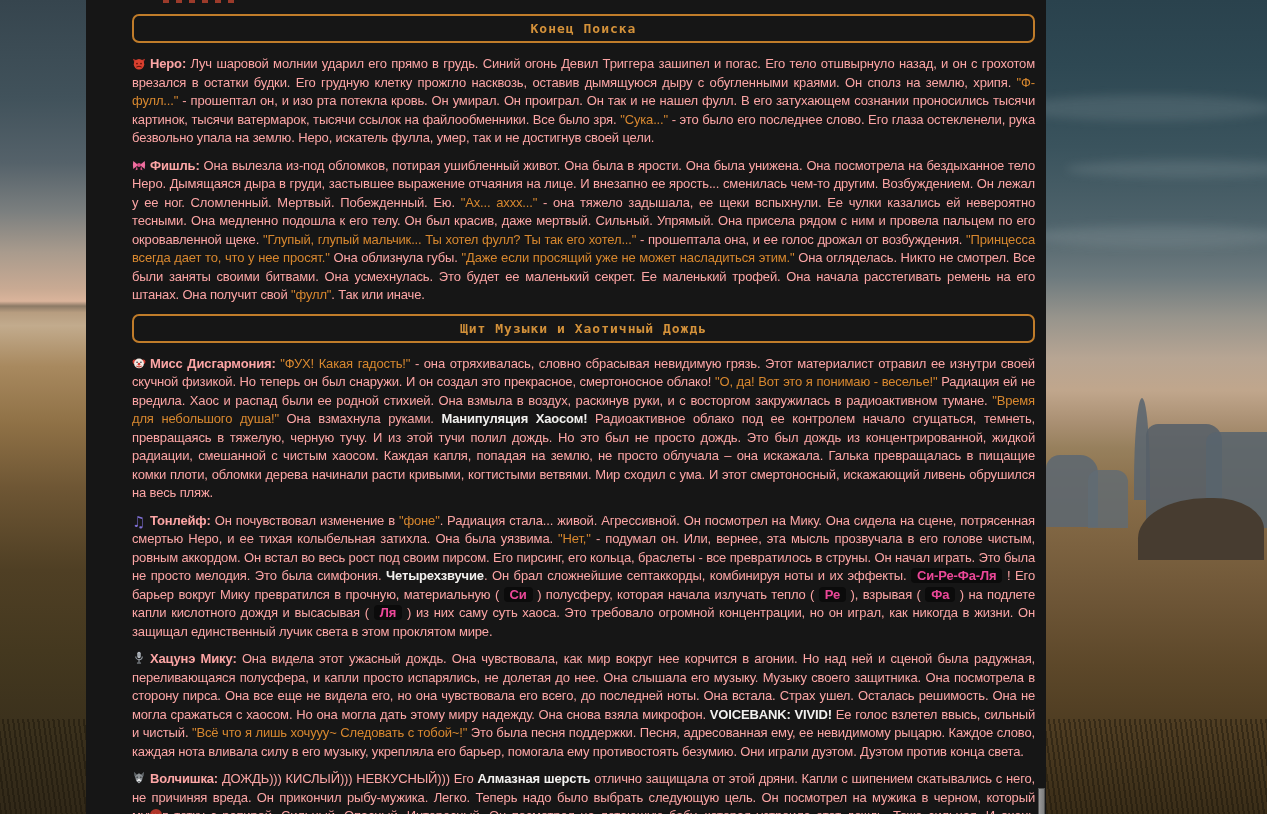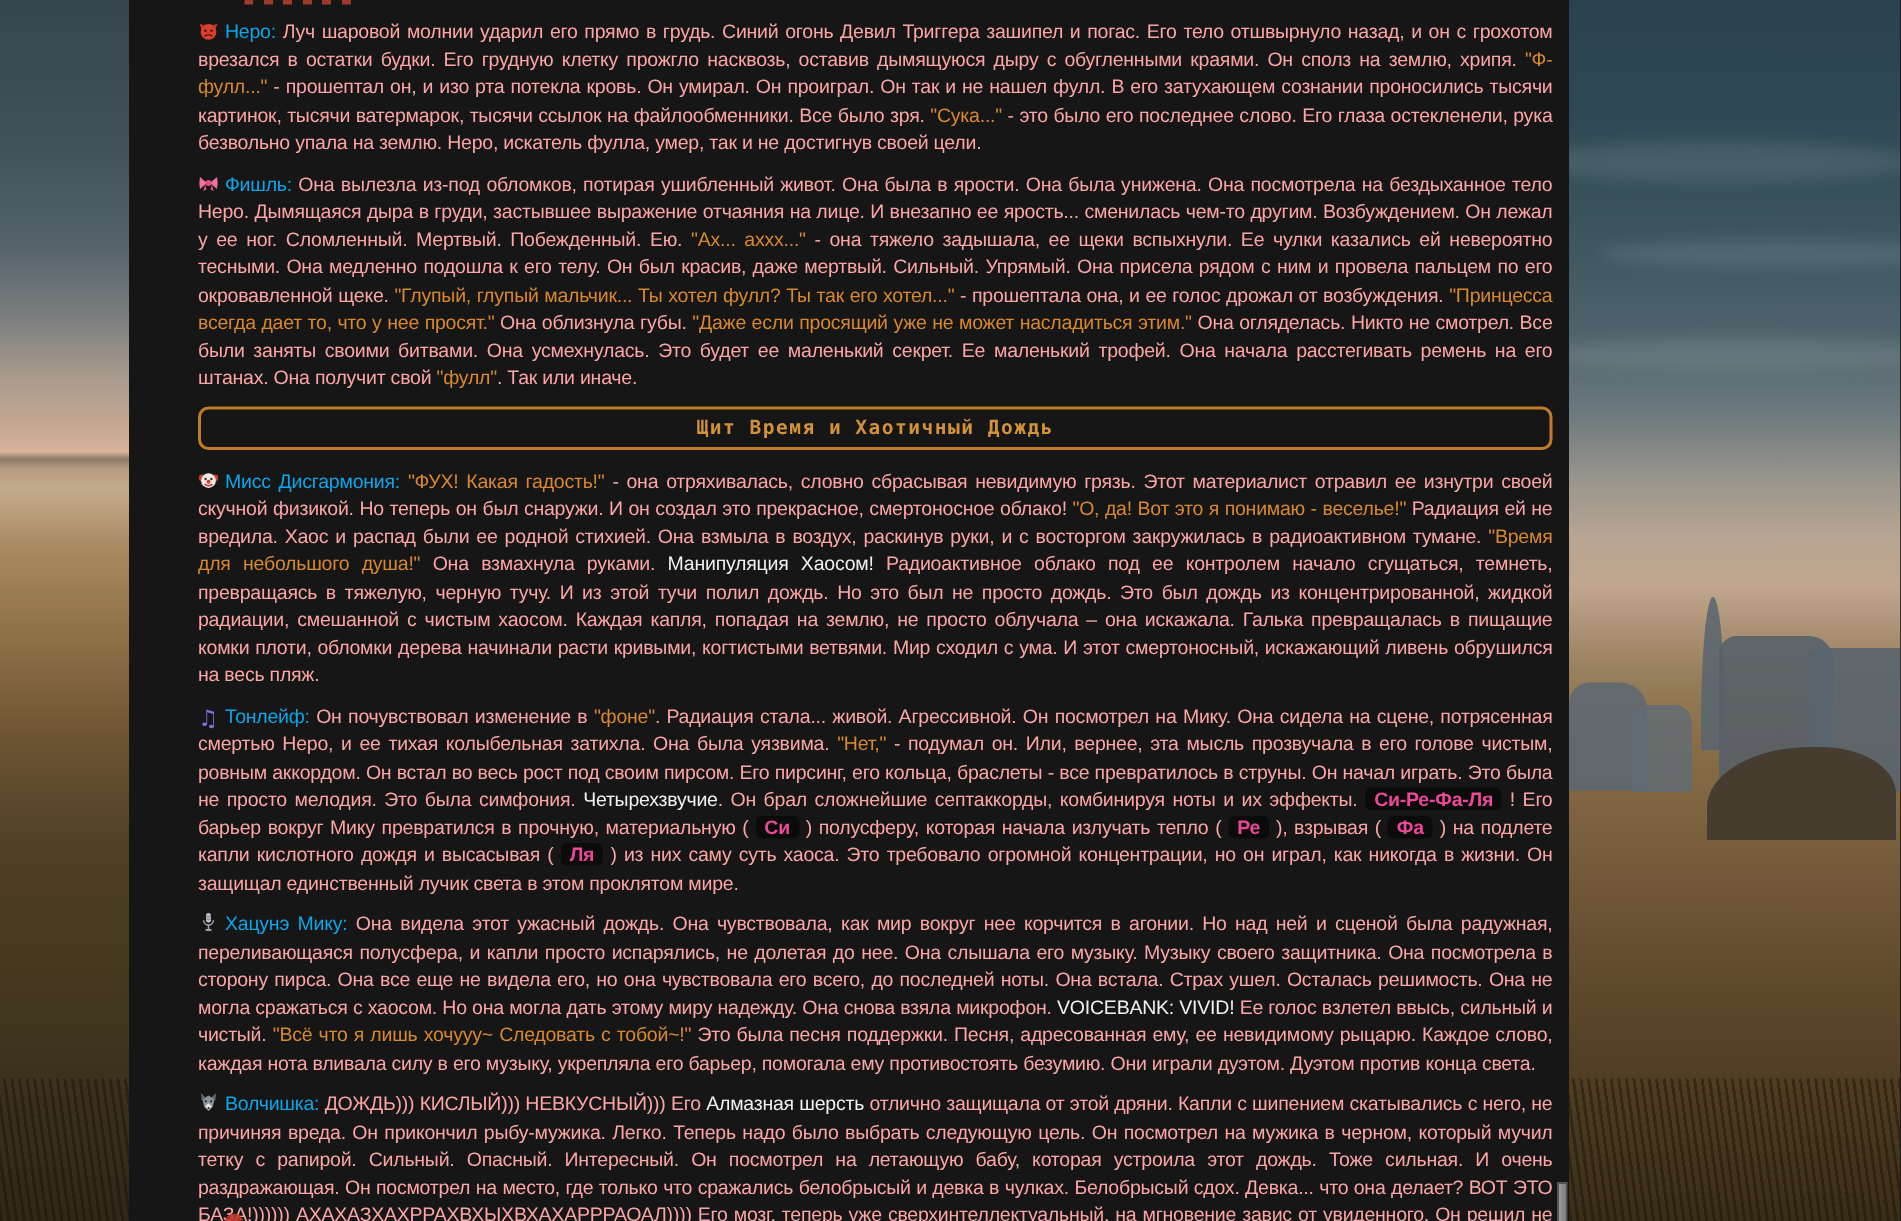--- a/index.html
+++ b/index.html
@@ -25,24 +25,24 @@
   .grass{position:absolute;bottom:0;left:0;right:0;height:95px;
          background:repeating-linear-gradient(82deg, rgba(24,19,9,.45) 0 2px, rgba(0,0,0,0) 2px 5px);}
 
   
   .content-col{position:absolute;left:86px;top:0;width:960px;height:814px;
                background:#161616;}
   .stream{position:absolute;left:0;top:0;width:100%;box-sizing:border-box;
           padding:12px 11px 0 46px;}
   .post{margin:0 0 9px;color:#e4e2df;font-size:13px;line-height:18.5px;
         letter-spacing:-0.15px;text-align:justify;}
-  .author{color:#0ea5e9;font-weight:normal;}
+  .author{color:#fca5a5;font-weight:bold;}
   .seg{color:#fca5a5;}
   .quote{color:#d8882f;}
-  .bold{font-weight:normal;color:#f2f1ef;}
+  .bold{font-weight:bold;color:#f2f1ef;}
   .chip{background:#0b0b0b;border-radius:4px;padding:0 6px;color:#ec4899;
         font-weight:bold;white-space:nowrap;}
   .banner{border:2px solid #c07c2a;border-radius:7px;margin:2px 0 12px;
           padding:3px 0 4px;text-align:center;}
   .banner-title{font-family:"DejaVu Sans Mono","Liberation Mono",monospace;
                 font-weight:bold;font-size:13px;letter-spacing:1px;color:#d3913a;}
   .emoji{display:inline-block;width:15px;height:14px;margin-right:3px;
          vertical-align:-2px;}
   .emoji svg{display:block;}
   .note-glyph{color:#7f6fd6;font-size:15px;font-family:"DejaVu Sans",sans-serif;}
@@ -77,36 +77,37 @@
     <div class="rock" style="left:160px;top:432px;width:70px;height:96px;background:#59646d;border-radius:10px 10px 0 0;"></div>
     <div class="rock" style="left:0;top:455px;width:52px;height:72px;background:#5d6871;border-radius:14px 18px 0 0;"></div>
     <div class="rock" style="left:42px;top:470px;width:40px;height:58px;background:#606b74;border-radius:10px 12px 0 0;opacity:.8;"></div>
     <div class="rock" style="left:92px;top:498px;width:126px;height:62px;background:#473c30;border-radius:55% 40% 0 0 / 65% 50% 0 0;opacity:1;"></div>
     <div class="grass"></div>
   </div>
 
   <div class="content-col">
     <div class="top-remnant"></div>
     <div class="stream">
+        <div class="banner"><span class="banner-title">Конец Поиска</span></div>
         <p class="post"><span class="emoji"><svg width="14" height="14" viewBox="0 0 16 16">
               <path d="M1 3 L6 5 L3 8 Z" fill="#c0332b"></path>
               <path d="M15 3 L10 5 L13 8 Z" fill="#c0332b"></path>
               <circle cx="8" cy="9.5" r="6" fill="#d8402f"></circle>
               <circle cx="5.7" cy="8.6" r="1" fill="#5a0e08"></circle>
               <circle cx="10.3" cy="8.6" r="1" fill="#5a0e08"></circle>
               <path d="M5 12.6 Q8 10.8 11 12.6" stroke="#5a0e08" stroke-width="1.1" fill="none"></path>
             </svg></span><b class="author">Неро: </b><span class="seg">Луч шаровой молнии ударил его прямо в грудь. Синий огонь Девил Триггера зашипел и погас. Его тело отшвырнуло назад, и он с грохотом врезался в остатки будки. Его грудную клетку прожгло насквозь, оставив дымящуюся дыру с обугленными краями. Он сполз на землю, хрипя. </span><span class="seg quote">"Ф-фулл..."</span><span class="seg"> - прошептал он, и изо рта потекла кровь. Он умирал. Он проиграл. Он так и не нашел фулл. В его затухающем сознании проносились тысячи картинок, тысячи ватермарок, тысячи ссылок на файлообменники. Все было зря. </span><span class="seg quote">"Сука..."</span><span class="seg"> - это было его последнее слово. Его глаза остекленели, рука безвольно упала на землю. Неро, искатель фулла, умер, так и не достигнув своей цели.</span></p>
         <p class="post"><span class="emoji"><svg width="14" height="14" viewBox="0 0 16 16">
               <path d="M1.5 3.5 L7 8 L1.5 12.5 Q0.5 8 1.5 3.5Z" fill="#ef6f9f"></path>
               <path d="M14.5 3.5 L9 8 L14.5 12.5 Q15.5 8 14.5 3.5Z" fill="#ef6f9f"></path>
               <path d="M5.5 9.5 L4 14 L6.5 13Z" fill="#e2588d"></path>
               <path d="M10.5 9.5 L12 14 L9.5 13Z" fill="#e2588d"></path>
               <circle cx="8" cy="8" r="2.3" fill="#d94f87"></circle>
             </svg></span><b class="author">Фишль: </b><span class="seg">Она вылезла из-под обломков, потирая ушибленный живот. Она была в ярости. Она была унижена. Она посмотрела на бездыханное тело Неро. Дымящаяся дыра в груди, застывшее выражение отчаяния на лице. И внезапно ее ярость... сменилась чем-то другим. Возбуждением. Он лежал у ее ног. Сломленный. Мертвый. Побежденный. Ею. </span><span class="seg quote">"Ах... аххх..."</span><span class="seg"> - она тяжело задышала, ее щеки вспыхнули. Ее чулки казались ей невероятно тесными. Она медленно подошла к его телу. Он был красив, даже мертвый. Сильный. Упрямый. Она присела рядом с ним и провела пальцем по его окровавленной щеке. </span><span class="seg quote">"Глупый, глупый мальчик... Ты хотел фулл? Ты так его хотел..."</span><span class="seg"> - прошептала она, и ее голос дрожал от возбуждения. </span><span class="seg quote">"Принцесса всегда дает то, что у нее просят."</span><span class="seg"> Она облизнула губы. </span><span class="seg quote">"Даже если просящий уже не может насладиться этим."</span><span class="seg"> Она огляделась. Никто не смотрел. Все были заняты своими битвами. Она усмехнулась. Это будет ее маленький секрет. Ее маленький трофей. Она начала расстегивать ремень на его штанах. Она получит свой </span><span class="seg quote">"фулл"</span><span class="seg">. Так или иначе.</span></p>
-        <div class="banner"><span class="banner-title">Щит Время и Хаотичный Дождь</span></div>
+        <div class="banner"><span class="banner-title">Щит Музыки и Хаотичный Дождь</span></div>
         <p class="post"><span class="emoji"><svg width="14" height="14" viewBox="0 0 16 16">
               <circle cx="3.2" cy="6.5" r="2.6" fill="#cf3b31"></circle>
               <circle cx="12.8" cy="6.5" r="2.6" fill="#cf3b31"></circle>
               <circle cx="8" cy="8.5" r="5.6" fill="#f4e9e2"></circle>
               <circle cx="5.8" cy="7.2" r="0.9" fill="#23303b"></circle>
               <circle cx="10.2" cy="7.2" r="0.9" fill="#23303b"></circle>
               <circle cx="8" cy="9.3" r="1.5" fill="#d23b31"></circle>
               <path d="M5 11.2 Q8 13.6 11 11.2" stroke="#c03a31" stroke-width="1.2" fill="none"></path>
             </svg></span><b class="author">Мисс Дисгармония: </b><span class="seg quote">"ФУХ! Какая гадость!"</span><span class="seg"> - она отряхивалась, словно сбрасывая невидимую грязь. Этот материалист отравил ее изнутри своей скучной физикой. Но теперь он был снаружи. И он создал это прекрасное, смертоносное облако! </span><span class="seg quote">"О, да! Вот это я понимаю - веселье!"</span><span class="seg"> Радиация ей не вредила. Хаос и распад были ее родной стихией. Она взмыла в воздух, раскинув руки, и с восторгом закружилась в радиоактивном тумане. </span><span class="seg quote">"Время для небольшого душа!"</span><span class="seg"> Она взмахнула руками. </span><span class="seg bold">Манипуляция Хаосом!</span><span class="seg"> Радиоактивное облако под ее контролем начало сгущаться, темнеть, превращаясь в тяжелую, черную тучу. И из этой тучи полил дождь. Но это был не просто дождь. Это был дождь из концентрированной, жидкой радиации, смешанной с чистым хаосом. Каждая капля, попадая на землю, не просто облучала – она искажала. Галька превращалась в пищащие комки плоти, обломки дерева начинали расти кривыми, когтистыми ветвями. Мир сходил с ума. И этот смертоносный, искажающий ливень обрушился на весь пляж.</span></p>
         <p class="post"><span class="emoji"><span class="note-glyph">♫</span></span><b class="author">Тонлейф: </b><span class="seg">Он почувствовал изменение в </span><span class="seg quote">"фоне"</span><span class="seg">. Радиация стала... живой. Агрессивной. Он посмотрел на Мику. Она сидела на сцене, потрясенная смертью Неро, и ее тихая колыбельная затихла. Она была уязвима. </span><span class="seg quote">"Нет,"</span><span class="seg"> - подумал он. Или, вернее, эта мысль прозвучала в его голове чистым, ровным аккордом. Он встал во весь рост под своим пирсом. Его пирсинг, его кольца, браслеты - все превратилось в струны. Он начал играть. Это была не просто мелодия. Это была симфония. </span><span class="seg bold">Четырехзвучие</span><span class="seg">. Он брал сложнейшие септаккорды, комбинируя ноты и их эффекты. </span><span class="seg chip">Си-Ре-Фа-Ля</span><span class="seg"> ! Его барьер вокруг Мику превратился в прочную, материальную ( </span><span class="seg chip">Си</span><span class="seg"> ) полусферу, которая начала излучать тепло ( </span><span class="seg chip">Ре</span><span class="seg"> ), взрывая ( </span><span class="seg chip">Фа</span><span class="seg"> ) на подлете капли кислотного дождя и высасывая ( </span><span class="seg chip">Ля</span><span class="seg"> ) из них саму суть хаоса. Это требовало огромной концентрации, но он играл, как никогда в жизни. Он защищал единственный лучик света в этом проклятом мире.</span></p>

